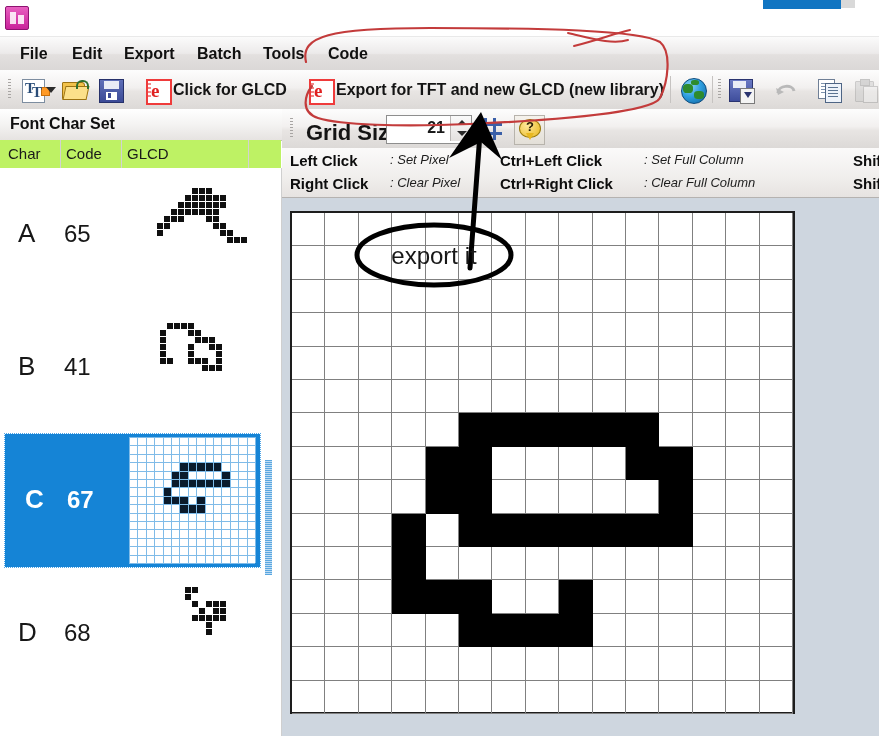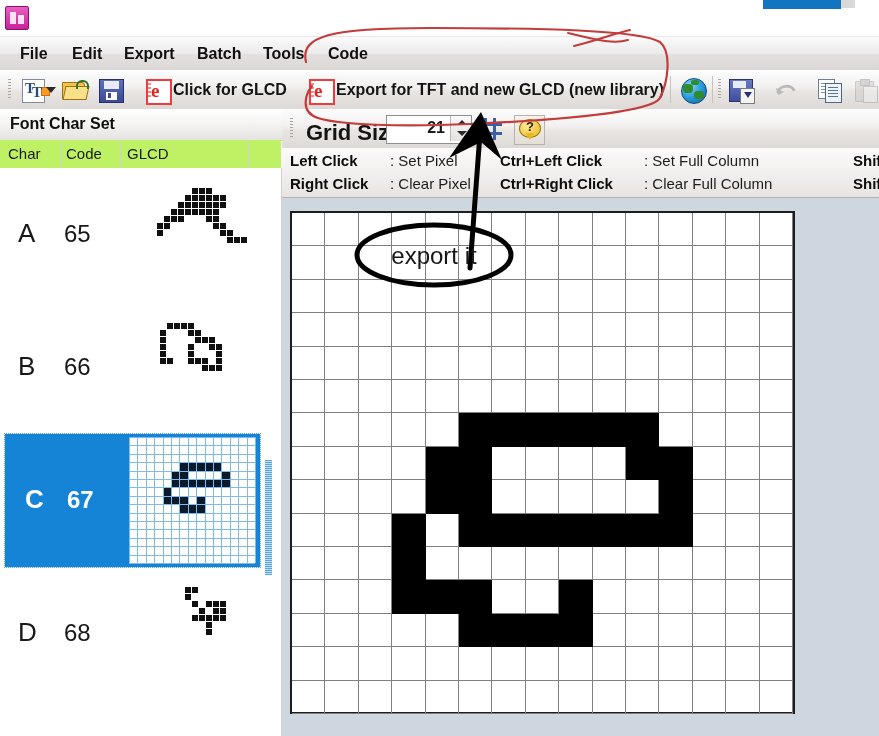--- a/index.html
+++ b/index.html
@@ -182,21 +182,21 @@
   .ico-help .bub{position:absolute;left:4px;top:3px;width:20px;height:17px;border-radius:50%;
     background:radial-gradient(circle at 35% 30%,#ffe89a,#e8b81f);border:1px solid #9a7a09;}
   .ico-help .bub:after{content:"?";position:absolute;left:6px;top:-1px;font-size:13px;font-weight:bold;color:#2a2208;}
   .ico-help .tail{position:absolute;left:11px;top:17px;width:0;height:0;
     border-left:4px solid transparent;border-right:4px solid transparent;border-top:7px solid #e8b81f;}
 
   .hints{position:absolute;left:0;top:39px;width:597px;height:49px;
     background:linear-gradient(180deg,#fbfafa 0%,#f0eeec 60%,#e6e3e1 100%);
     border-bottom:1px solid #b5b2b0;overflow:hidden;}
   .hints .hk{position:absolute;font-size:15px;font-weight:bold;color:#0d0d0d;white-space:nowrap;}
-  .hints .hv{position:absolute;font-size:15px;color:#1d1d1d;white-space:nowrap;}
+  .hints .hv{position:absolute;font-size:13px;color:#1d1d1d;white-space:nowrap;font-style:italic;}
 
   .gridwrap{position:absolute;left:8px;top:102px;width:505px;height:503px;background:#ffffff;
     border:2px solid #1d1d1d;box-sizing:border-box;}
   .gridwrap .cell{position:absolute;box-sizing:border-box;border-right:1px solid #808080;border-bottom:1px solid #808080;}
   .gridwrap .cell.on{background:#000000;border-color:#000000;}
 
   
   .anno{position:absolute;left:0;top:0;width:879px;height:736px;pointer-events:none;}
 </style>
 </head>
@@ -341,21 +341,21 @@
             <i style="left: 0px; top: 42px; width: 6px; height: 6px;"></i>
             <i style="left: 63px; top: 42px; width: 6px; height: 6px;"></i>
             <i style="left: 70px; top: 42px; width: 6px; height: 6px;"></i>
             <i style="left: 70px; top: 49px; width: 6px; height: 6px;"></i>
             <i style="left: 77px; top: 49px; width: 6px; height: 6px;"></i>
             <i style="left: 84px; top: 49px; width: 6px; height: 6px;"></i>
           </div>
         </div>
         <div class="row" style="top: 133px;">
           <div class="rchar">B</div>
-          <div class="rcode">66</div>
+          <div class="rcode">41</div>
           <div class="thumb" style="left: 160px; top: 22px;">
             <i style="left: 7px; top: 0px; width: 6px; height: 6px;"></i>
             <i style="left: 14px; top: 0px; width: 6px; height: 6px;"></i>
             <i style="left: 21px; top: 0px; width: 6px; height: 6px;"></i>
             <i style="left: 28px; top: 0px; width: 6px; height: 6px;"></i>
             <i style="left: 0px; top: 7px; width: 6px; height: 6px;"></i>
             <i style="left: 28px; top: 7px; width: 6px; height: 6px;"></i>
             <i style="left: 35px; top: 7px; width: 6px; height: 6px;"></i>
             <i style="left: 0px; top: 14px; width: 6px; height: 6px;"></i>
             <i style="left: 35px; top: 14px; width: 6px; height: 6px;"></i>

